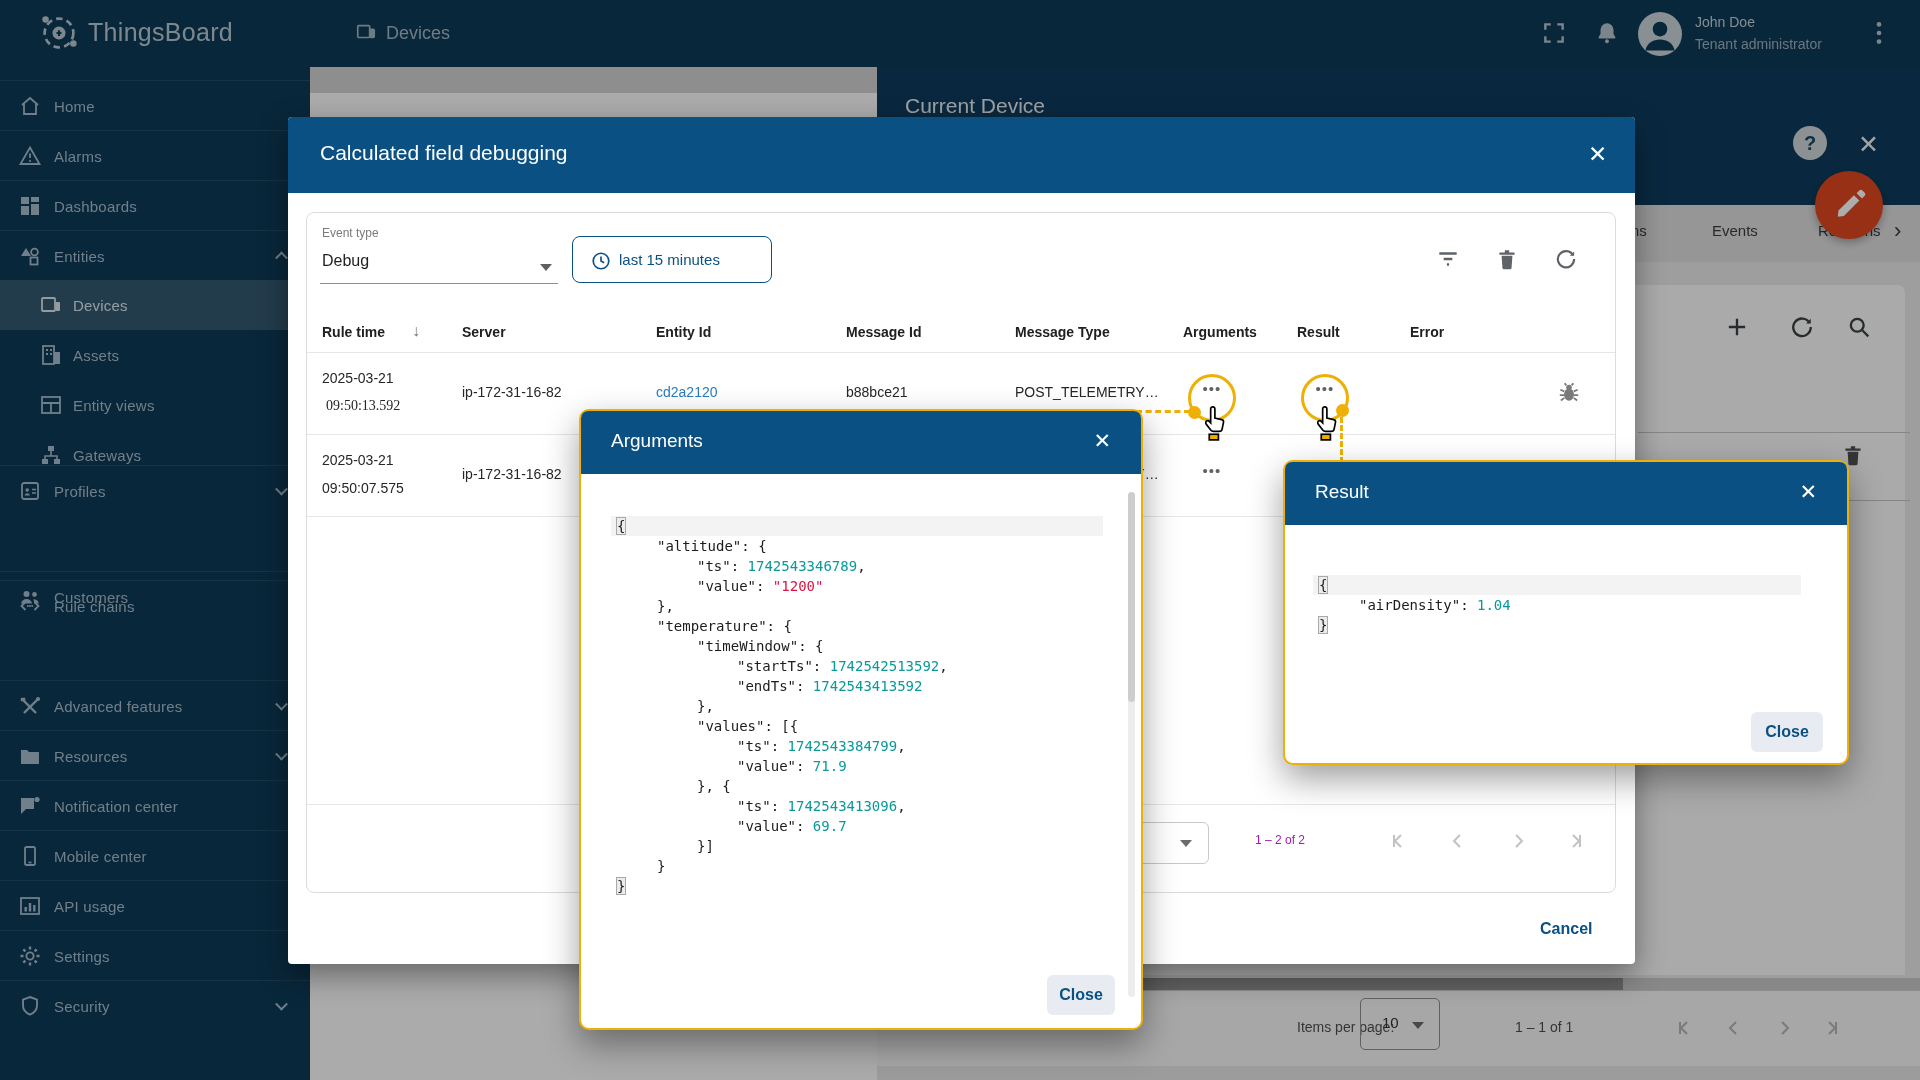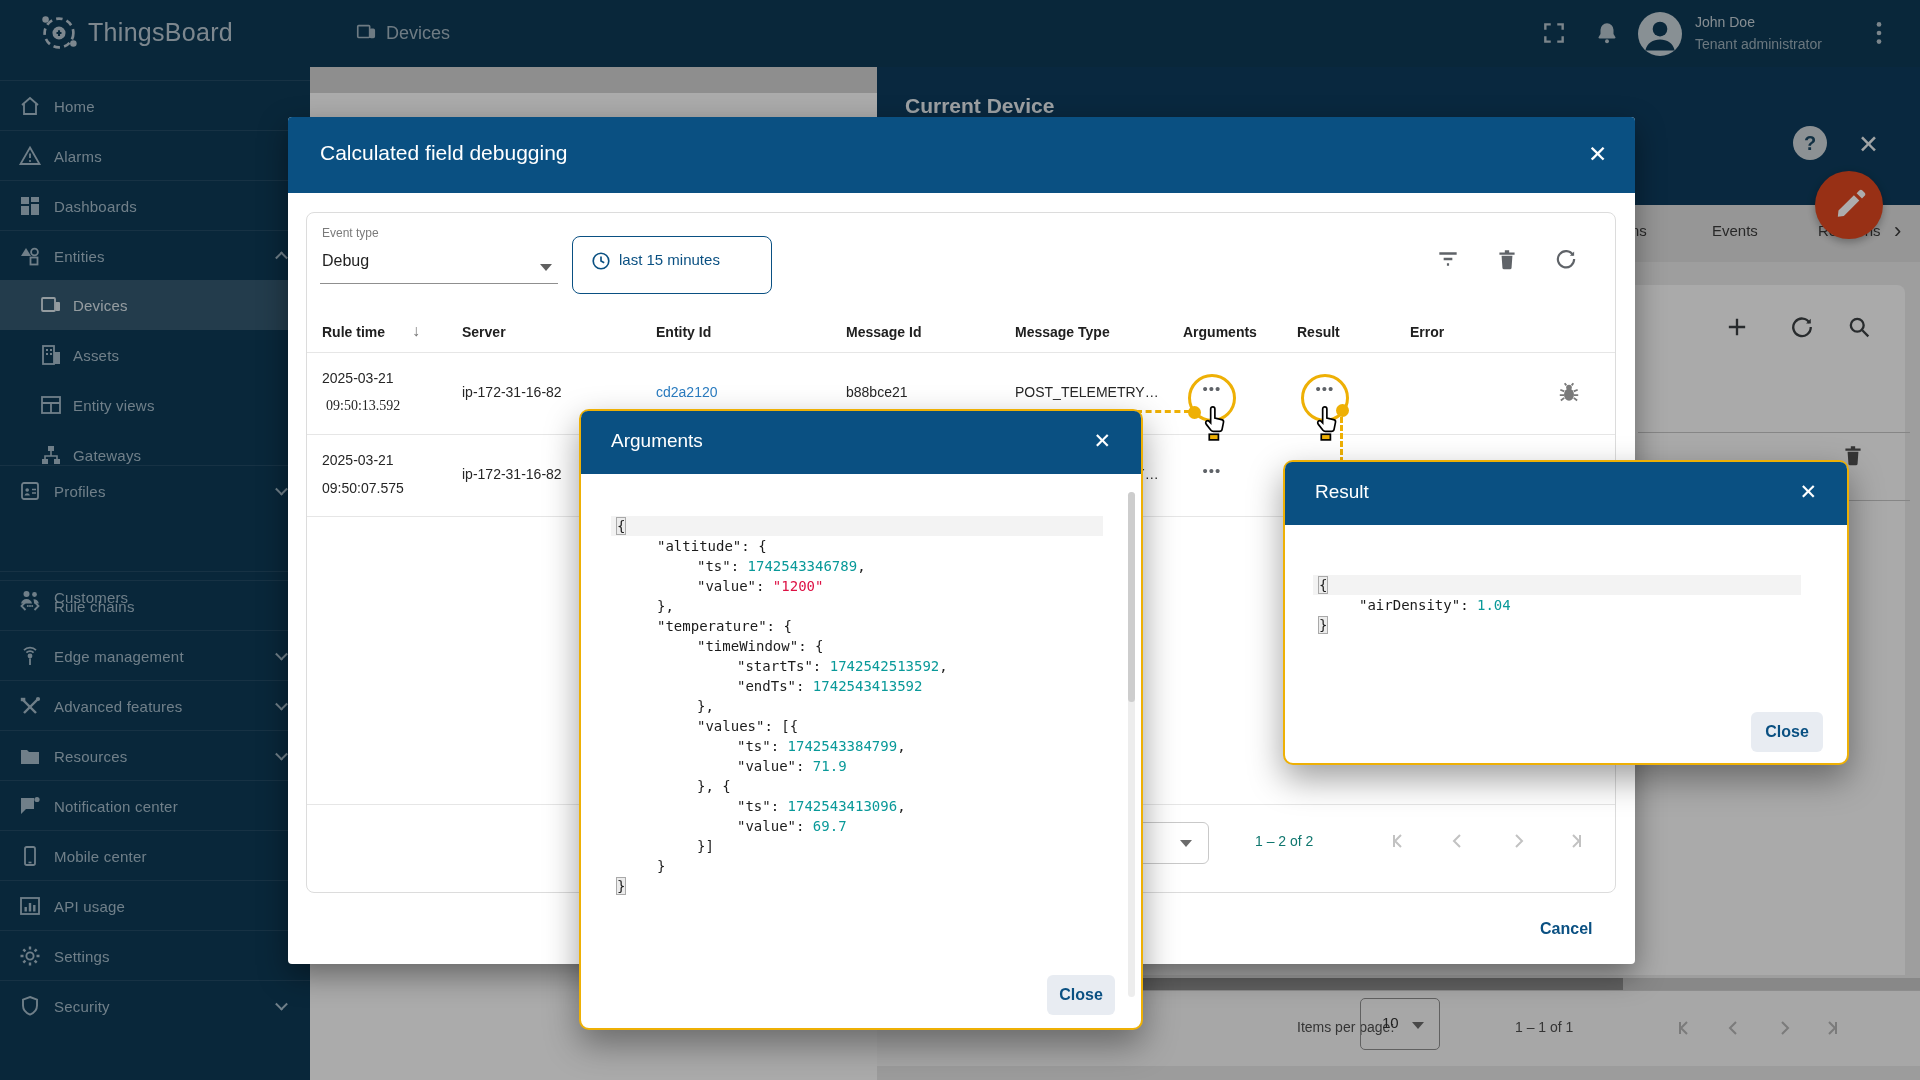--- a/index.html
+++ b/index.html
@@ -29,21 +29,21 @@
   .hdr-ic { top:20px; z-index:3; color:#b6c4cd; }
   #avatar { left:1638px; top:12px; width:44px; height:44px; border-radius:50%; background:#c9d4da; z-index:3; overflow:hidden; }
   #user-name { left:1695px; top:14px; color:#c6d1d8; font-size:14px; z-index:3; }
   #user-role { left:1695px; top:36px; color:#9db0bb; font-size:14px; z-index:3; }
 
   
   #devices-page { left:310px; top:67px; width:567px; height:1013px; background:#fdfdfd; z-index:1; }
   #devices-toolbar { left:310px; top:67px; width:567px; height:26px; background:#d2d2d2; z-index:1; }
   #panel { left:877px; top:67px; width:1043px; height:1013px; background:#e9e9e9; z-index:1; }
   #panel-header { left:877px; top:67px; width:1043px; height:138px; background:#0e3c5d; z-index:1; }
-  #panel-title { left:905px; top:94px; color:#e8eef2; font-size:21px; font-weight:700; z-index:1; }
+  #panel-title { left:905px; top:94px; color:#e8eef2; font-size:21px; font-weight:400; z-index:1; }
   #help-btn { left:1793px; top:126px; width:34px; height:34px; border-radius:50%; background:#cfd6da;
     color:#1b4864; text-align:center; line-height:34px; font-size:20px; font-weight:700; z-index:1; }
   #panel-close { left:1858px; top:130px; color:#eef2f4; font-size:25px; z-index:1; }
   #tabbar { left:877px; top:205px; width:1043px; height:57px; background:#dedede; z-index:1; }
   .bg-tab { position:absolute; top:222px; color:#3c3c3c; font-size:15px; font-weight:500; z-index:1; }
   #tab-chevron { left:1894px; top:218px; color:#3c3c3c; font-size:22px; z-index:1; }
   #fab { left:1815px; top:171px; width:68px; height:68px; border-radius:50%; background:#e0481f; z-index:2;
     box-shadow:0 3px 8px rgba(0,0,0,.3); }
   #panel-card { left:890px; top:285px; width:1015px; height:690px; background:#fbfbfb; border-radius:8px 8px 0 0; z-index:1; }
   .pc-icon { top:313px; z-index:1; color:#3c4043; }
@@ -68,36 +68,36 @@
     box-shadow:0 11px 30px rgba(0,0,0,.4); z-index:20; }
   #modal-header { left:288px; top:117px; width:1347px; height:76px; background:#0a5082; border-radius:4px 4px 0 0; z-index:21; }
   #modal-title { left:320px; top:141px; color:#fff; font-size:21px; font-weight:500; z-index:22; }
   #modal-close { left:1588px; top:141px; color:#fff; font-size:23px; z-index:22; cursor:pointer; }
   #card { left:306px; top:212px; width:1310px; height:681px; border:1px solid #dcdcdc; border-radius:8px; background:#fff; z-index:21; }
   #evt-label { left:322px; top:226px; font-size:12px; color:#7a7a7a; z-index:22; }
   #evt-value { left:322px; top:252px; font-size:16px; color:#1f1f1f; z-index:22; }
   #evt-underline { left:320px; top:283px; width:238px; height:1px; background:#8f8f8f; z-index:22; }
   #evt-arrow { left:540px; top:264px; z-index:22; width:0; height:0;
     border-left:6px solid transparent; border-right:6px solid transparent; border-top:7px solid #606060; }
-  #range-btn { left:572px; top:236px; width:200px; height:58px; border:1.5px solid #0a5082; border-radius:8px; z-index:22;
+  #range-btn { left:572px; top:236px; width:200px; height:47px; border:1.5px solid #0a5082; border-radius:8px; z-index:22;
     color:#0a5082; font-size:15px; font-weight:500; }
   #range-btn svg { position:absolute; left:17px; top:13px; }
   #range-btn span { position:absolute; left:46px; top:14px; }
   .tool-ic { top:246px; z-index:22; color:#5f6368; }
   .th { position:absolute; top:324px; font-size:14px; font-weight:600; color:#202020; z-index:22; }
   .row-line { position:absolute; left:307px; width:1308px; height:1px; background:#e6e6e6; z-index:22; }
   .cell { position:absolute; font-size:14px; color:#262626; z-index:22; }
   .cell.link { color:#2a7cc0; }
   .dots-btn { position:absolute; width:40px; height:26px; text-align:center; color:#5f6368; font-size:15px;
     letter-spacing:1px; z-index:22; cursor:pointer; }
   #modal-pag-line { left:307px; top:804px; width:1308px; height:1px; background:#e6e6e6; z-index:22; }
   #modal-ipp-select { left:1095px; top:822px; width:114px; height:42px; border:1px solid #c9c9c9; border-radius:6px; z-index:22; }
   #modal-ipp-arrow { left:1180px; top:840px; width:0; height:0; z-index:22;
     border-left:6px solid transparent; border-right:6px solid transparent; border-top:7px solid #6b6b6b; }
-  #modal-range { left:1255px; top:833px; font-size:14px; color:#0f766e; z-index:22; }
+  #modal-range { left:1255px; top:833px; font-size:12px; color:#a21caf; z-index:22; }
   #cancel-btn { left:1540px; top:920px; font-size:16px; font-weight:600; color:#0a5082; z-index:22; cursor:pointer; }
 
   
   .hl-circle { position:absolute; width:48px; height:48px; border:3px solid #eeb005; border-radius:50%; z-index:30; }
   .hl-dot { position:absolute; width:13px; height:13px; border-radius:50%; background:#eeb005; z-index:30; }
   #hl-line-h { left:1136px; top:410px; width:54px; height:0; border-top:3px dashed #eeb005; z-index:29; }
   #hl-line-v { left:1340px; top:417px; width:0; height:46px; border-left:3px dashed #eeb005; z-index:29; }
   .cursor { position:absolute; z-index:35; }
 
   
@@ -213,29 +213,20 @@
         <span class="lbl" style="left:54px">Customers</span>
       </div>
       <div class="side-item top" style="top: 580px;">
         <span class="ic" style="left:18px"><svg viewBox="0 0 24 24">
             <path d="M7.5 8L3.5 12l4 4M16.5 8l4 4-4 4" fill="none" stroke="#a5bcca" stroke-width="1.8"></path>
             <circle cx="9.8" cy="12" r="1" fill="#a5bcca"></circle>
             <circle cx="12" cy="12" r="1" fill="#a5bcca"></circle>
             <circle cx="14.2" cy="12" r="1" fill="#a5bcca"></circle>
           </svg></span>
         <span class="lbl" style="left:54px">Rule chains</span>
-      </div>
-      <div class="side-item top" style="top: 630px;">
-        <span class="ic" style="left:18px"><svg viewBox="0 0 24 24">
-            <circle cx="12" cy="12" r="2.4" fill="#a5bcca"></circle>
-            <path d="M8.4 8.6a5 5 0 0 1 7.2 0M6 6.2a8.3 8.3 0 0 1 12 0" fill="none" stroke="#a5bcca" stroke-width="1.7"></path>
-            <path d="M12 14.5V21" stroke="#a5bcca" stroke-width="1.8"></path>
-          </svg></span>
-        <span class="lbl" style="left:54px">Edge management</span>
-        <span class="chev down"></span>
       </div>
       <div class="side-item top" style="top: 680px;">
         <span class="ic" style="left:18px"><svg viewBox="0 0 24 24">
             <path d="M4.5 5.5L18 19" stroke="#a5bcca" stroke-width="2.4"></path>
             <path d="M19.5 5.5L6 19" stroke="#a5bcca" stroke-width="2.4"></path>
             <rect x="2.8" y="3.8" width="4.5" height="3.4" fill="#a5bcca"></rect>
             <circle cx="20" cy="5" r="2.1" fill="#a5bcca"></circle>
           </svg></span>
         <span class="lbl" style="left:54px">Advanced features</span>
         <span class="chev down"></span>

